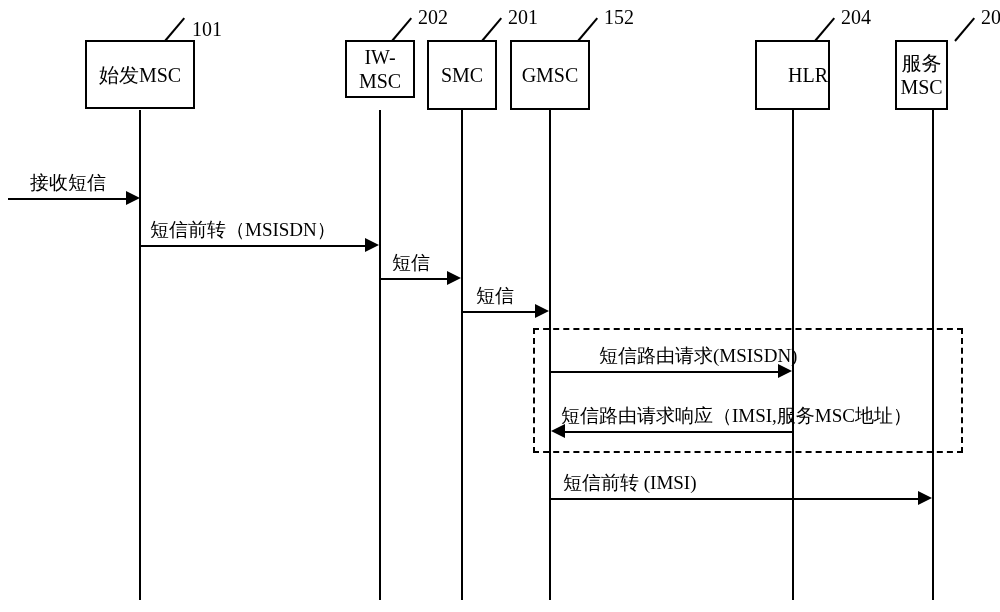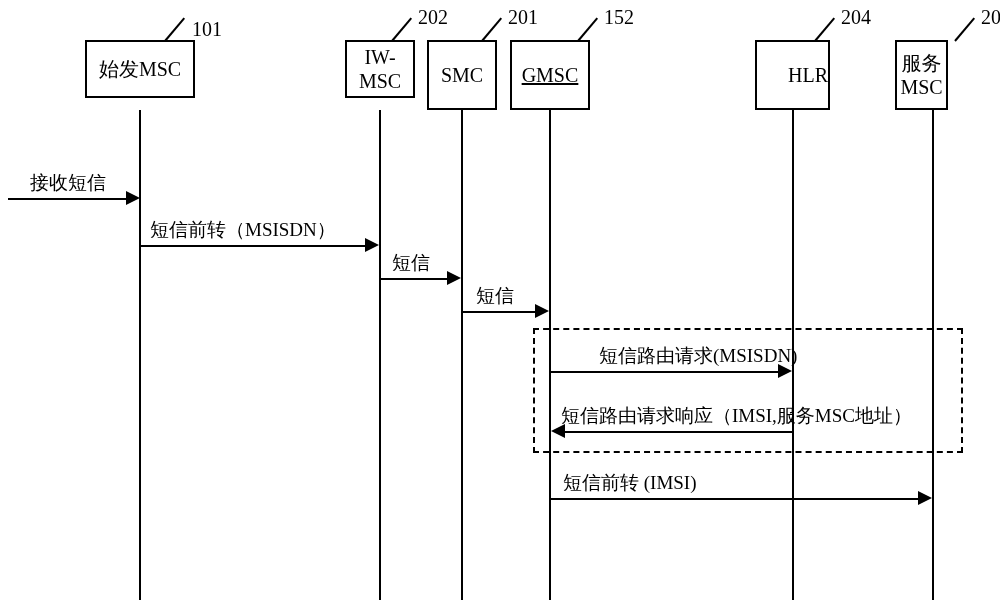--- a/index.html
+++ b/index.html
@@ -74,21 +74,21 @@
     box-sizing: border-box;
   }
 </style>
 </head>
 <body>
 
 <div class="diagram">
 
   <div class="tick-line" style="left:165px; top:40px;"></div>
   <div class="node-id" style="left:192px; top:6px;margin-top:12px;">101</div>
-  <div class="node-box" style="left:85px; top:40px; width:110px; height:58px;">
+  <div class="node-box" style="left:85px; top:40px; width:110px; height:69px;">
     <span>始发MSC</span>
   </div>
   <div class="lifeline" style="left:139px; top:110px; height:490px;"></div>
 
   <div class="tick-line" style="left:392px; top:40px;"></div>
   <div class="node-id" style="left:418px; top:6px;text-align:right;">202</div>
   <div class="node-box" style="left:345px; top:40px; width:70px; height:58px; white-space:pre-line;">
     <span>IW-
 MSC</span>
   </div>
@@ -96,21 +96,21 @@
 
   <div class="tick-line" style="left:482px; top:40px;"></div>
   <div class="node-id" style="left:508px; top:6px;">201</div>
   <div class="node-box" style="left:427px; top:40px; width:70px; height:70px;">
     <span>SMC</span>
   </div>
   <div class="lifeline" style="left:461px; top:110px; height:490px;"></div>
 
   <div class="tick-line" style="left:578px; top:40px;"></div>
   <div class="node-id" style="left:604px; top:6px;">152</div>
-  <div class="node-box" style="left:510px; top:40px; width:80px; height:70px;text-decoration:underline;">
+  <div class="node-box" style="left:510px; top:40px; width:80px; height:70px;">
     <span>GMSC</span>
   </div>
   <div class="lifeline" style="left:549px; top:110px; height:490px;"></div>
 
   <div class="tick-line" style="left:815px; top:40px;"></div>
   <div class="node-id" style="left:841px; top:6px;">204</div>
   <div class="node-box" style="left:755px; top:40px; width:75px; height:70px;justify-content:flex-end;">
     <span>HLR</span>
   </div>
   <div class="lifeline" style="left:792px; top:110px; height:490px;"></div>

